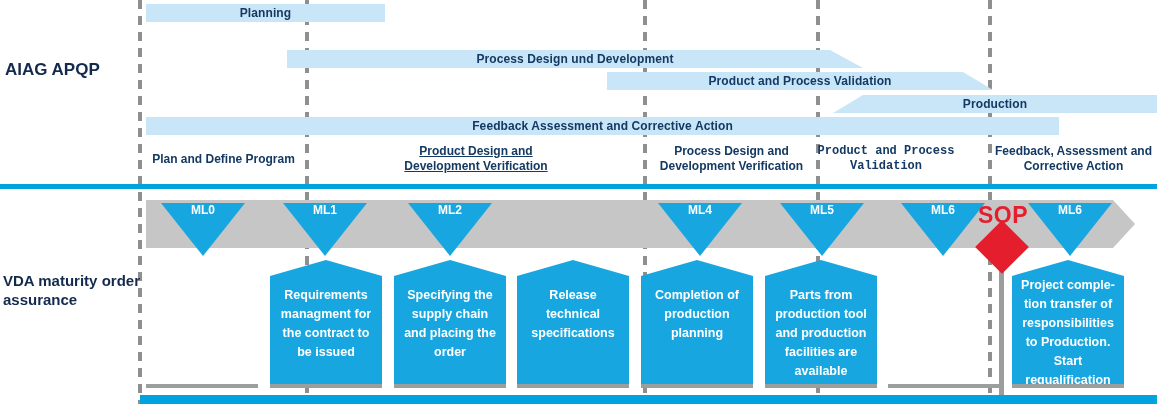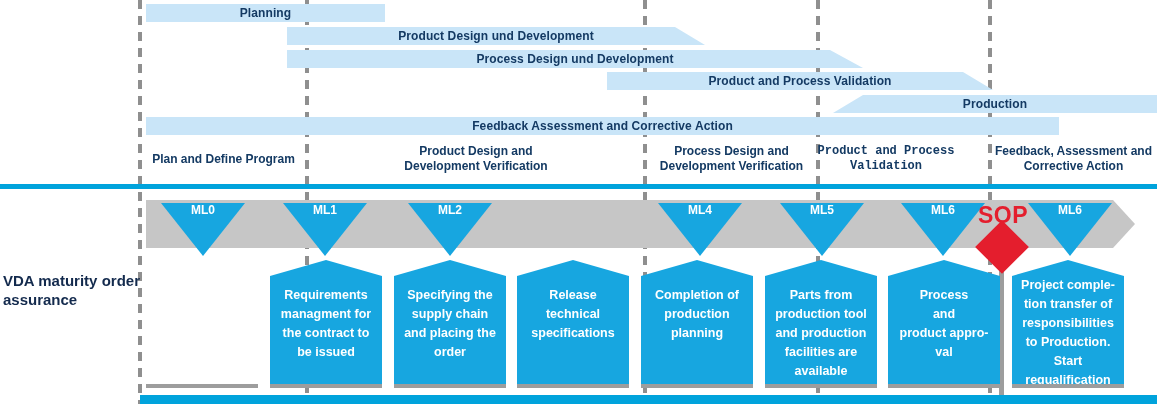--- a/index.html
+++ b/index.html
@@ -28,21 +28,21 @@
   .bar-prod     { left:833px; top:95px; width:324px; clip-path:polygon(30px 0,100% 0,100% 100%,0 100%); }
   .bar-feedback { left:146px; top:117px;width:913px; }
 
   
   .phase {
     position:absolute; top:140px; height:38px; z-index:2;
     display:flex; align-items:center; justify-content:center; text-align:center;
     color:#143a63; font-size:12px; font-weight:bold; line-height:15px;
   }
   .phase1 { left:140px; width:167px; }
-  .phase2 { left:307px; width:338px; }
+  .phase2 { left:307px; width:338px;text-decoration:underline; }
   .phase3 { left:645px; width:173px;text-align:center; }
   .phase4 { left:800px; width:172px;font-family:Liberation Mono, monospace; }
   .phase5 { left:990px; width:167px; }
 
   .divider { position:absolute; left:0; top:184px; width:1157px; height:5px; background:#00a3dc; z-index:3; }
 
   
   .band {
     position:absolute; left:146px; top:200px; width:989px; height:48px; z-index:1;
     background:#c6c6c6;
@@ -88,25 +88,25 @@
 <body>
 
 <div class="canvas">
 
   <div class="dash" style="left:138px"></div>
   <div class="dash" style="left:305px"></div>
   <div class="dash" style="left:643px"></div>
   <div class="dash" style="left:816px"></div>
   <div class="dash" style="left:988px"></div>
 
+  <div class="aiag">AIAG APQP</div>
   <div class="vda pre">VDA maturity order
 assurance</div>
 
   <div class="bar bar-planning">Planning</div>
-  <div class="bar bar-pdd">Product Design und Development</div>
   <div class="bar bar-prdd">Process Design und Development</div>
   <div class="bar bar-ppv">Product and Process Validation</div>
   <div class="bar bar-prod">Production</div>
   <div class="bar bar-feedback">Feedback Assessment and Corrective Action</div>
 
   <div class="phase phase1 pre">Plan and Define Program</div>
   <div class="phase phase2 pre">Product Design and
 Development Verification</div>
   <div class="phase phase3 pre">Process Design and
 Development Verification</div>
@@ -143,24 +143,20 @@
 technical
 specifications</div>
   <div class="mbox pre" style="left:641px">Completion of
 production
 planning</div>
   <div class="mbox pre" style="left:765px">Parts from
 production tool
 and production
 facilities are
 available</div>
-  <div class="mbox pre" style="left:888px">Process
-and
-product appro-
-val</div>
   <div class="mbox pre tight" style="left:1012px">Project comple-
 tion transfer of
 responsibilities
 to Production.
 Start
 requalification</div>
 
   <div class="mbox-base" style="left:146px"></div>
   <div class="mbox-base" style="left:270px"></div>
   <div class="mbox-base" style="left:394px"></div>

